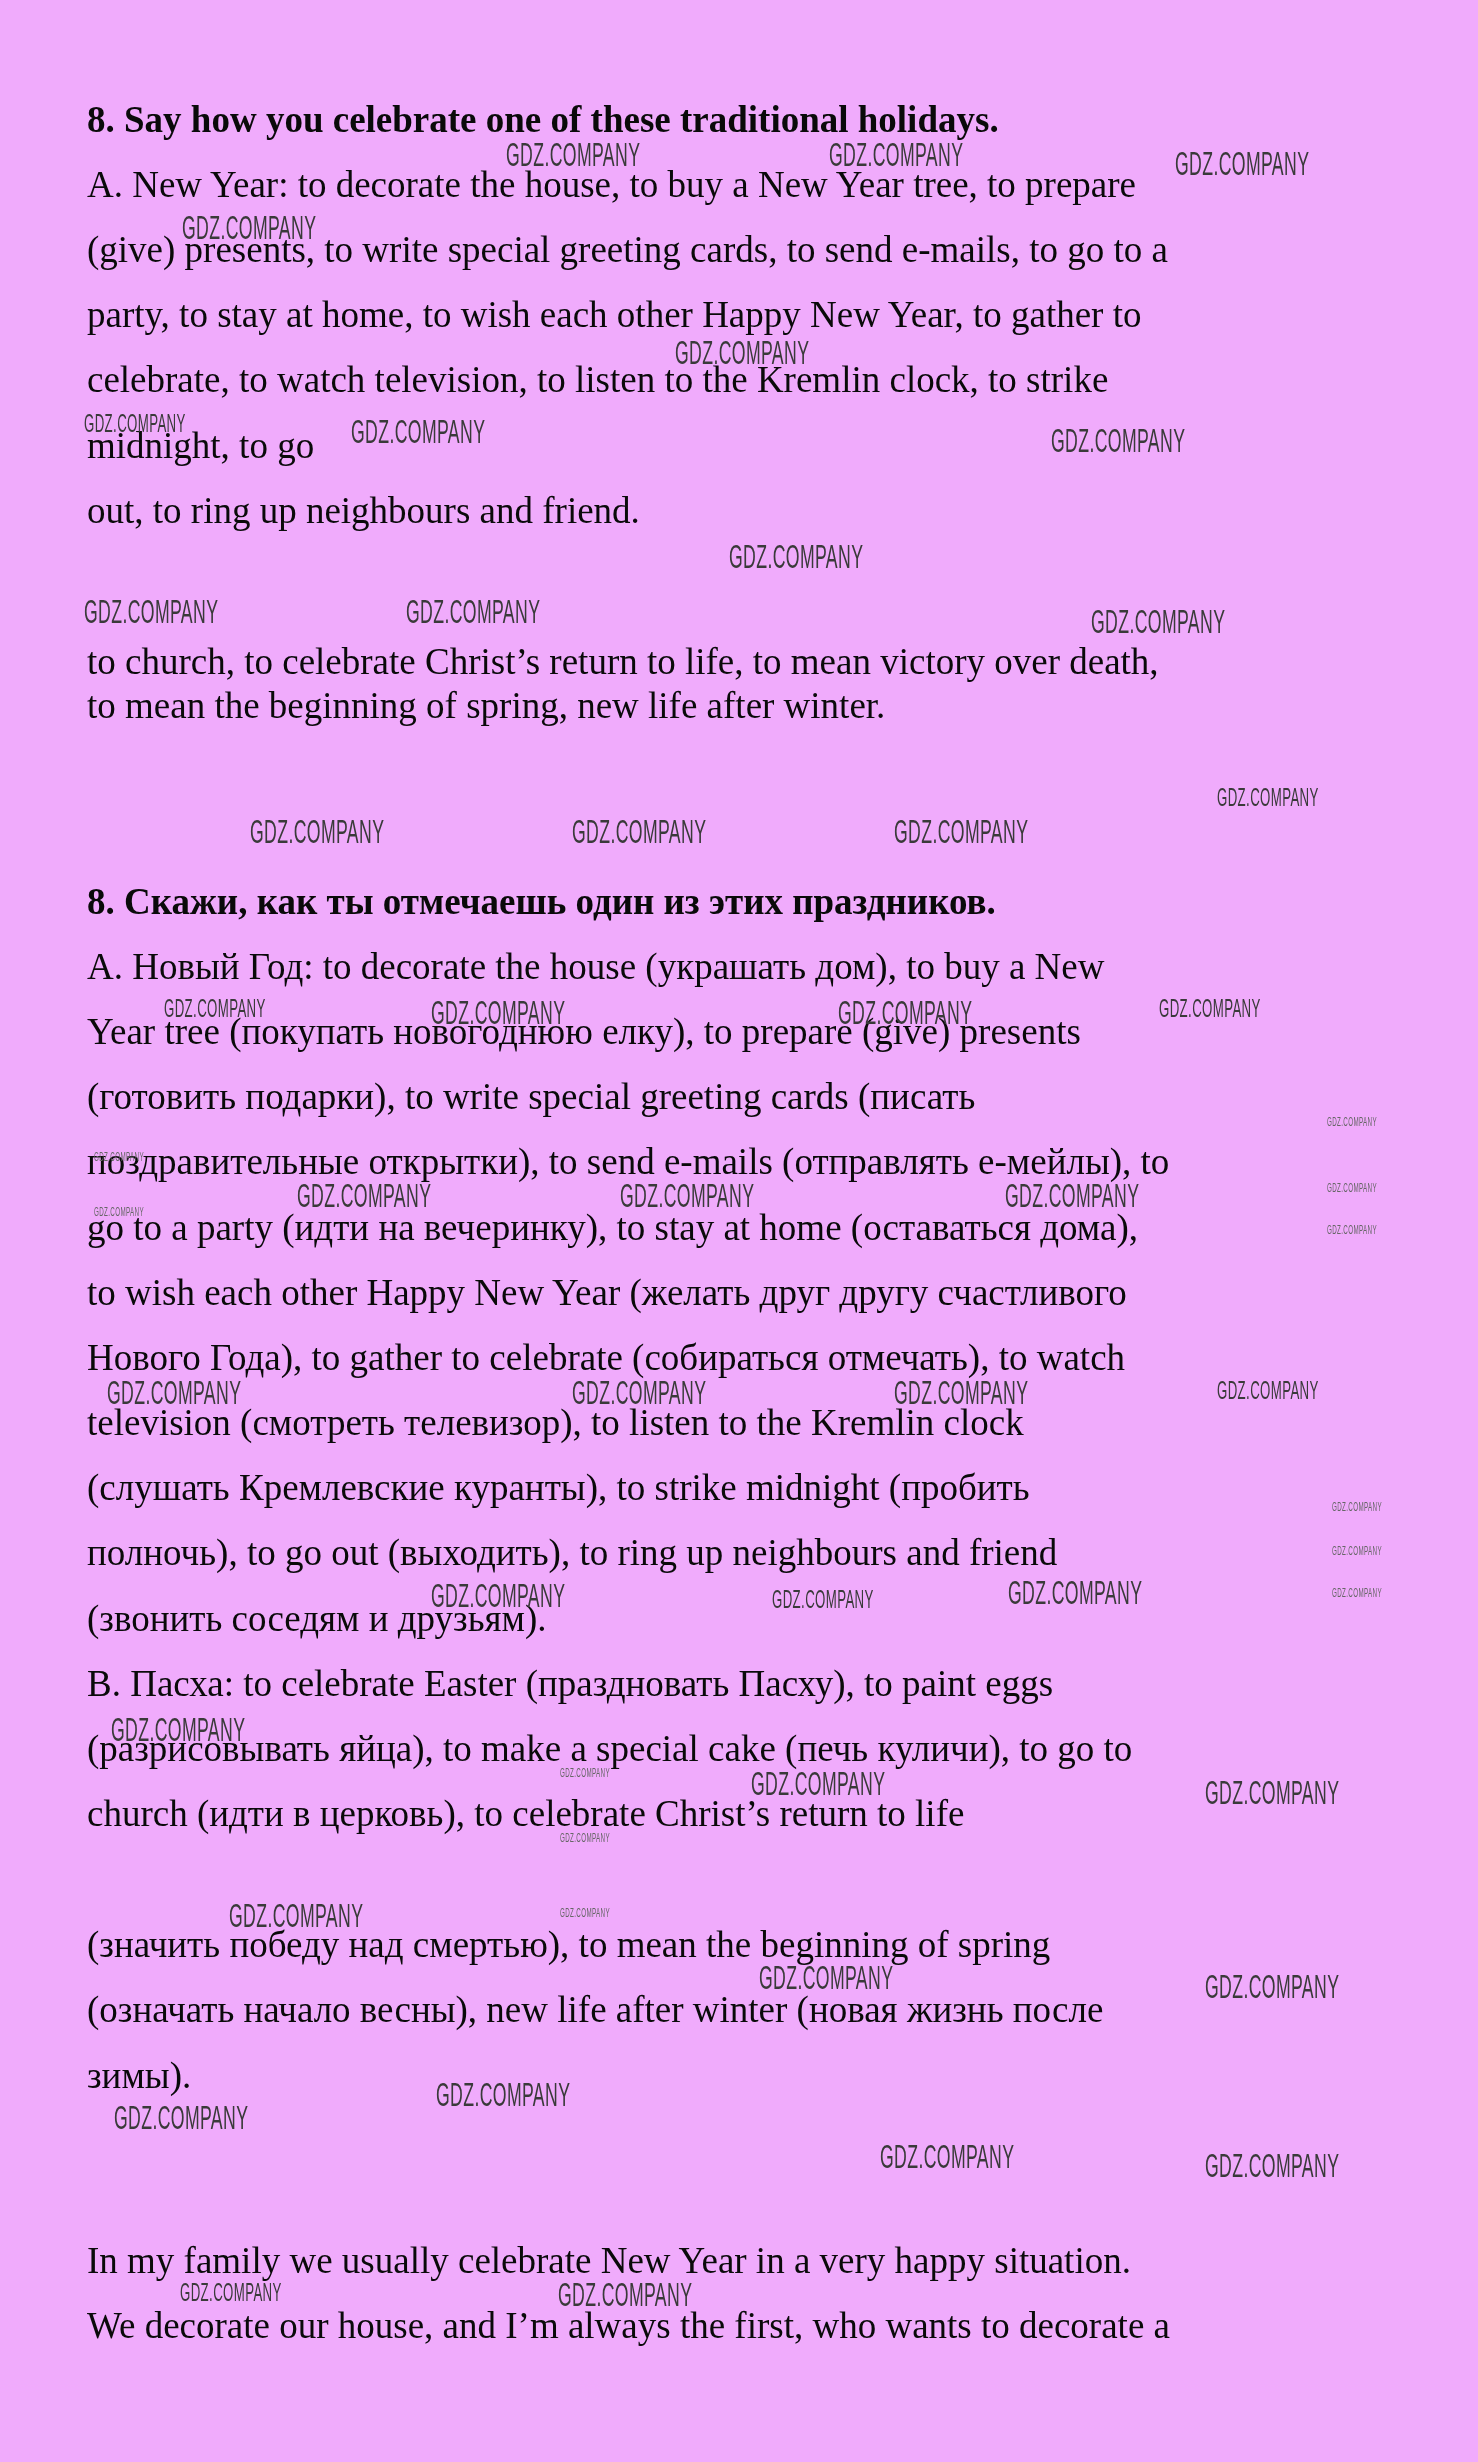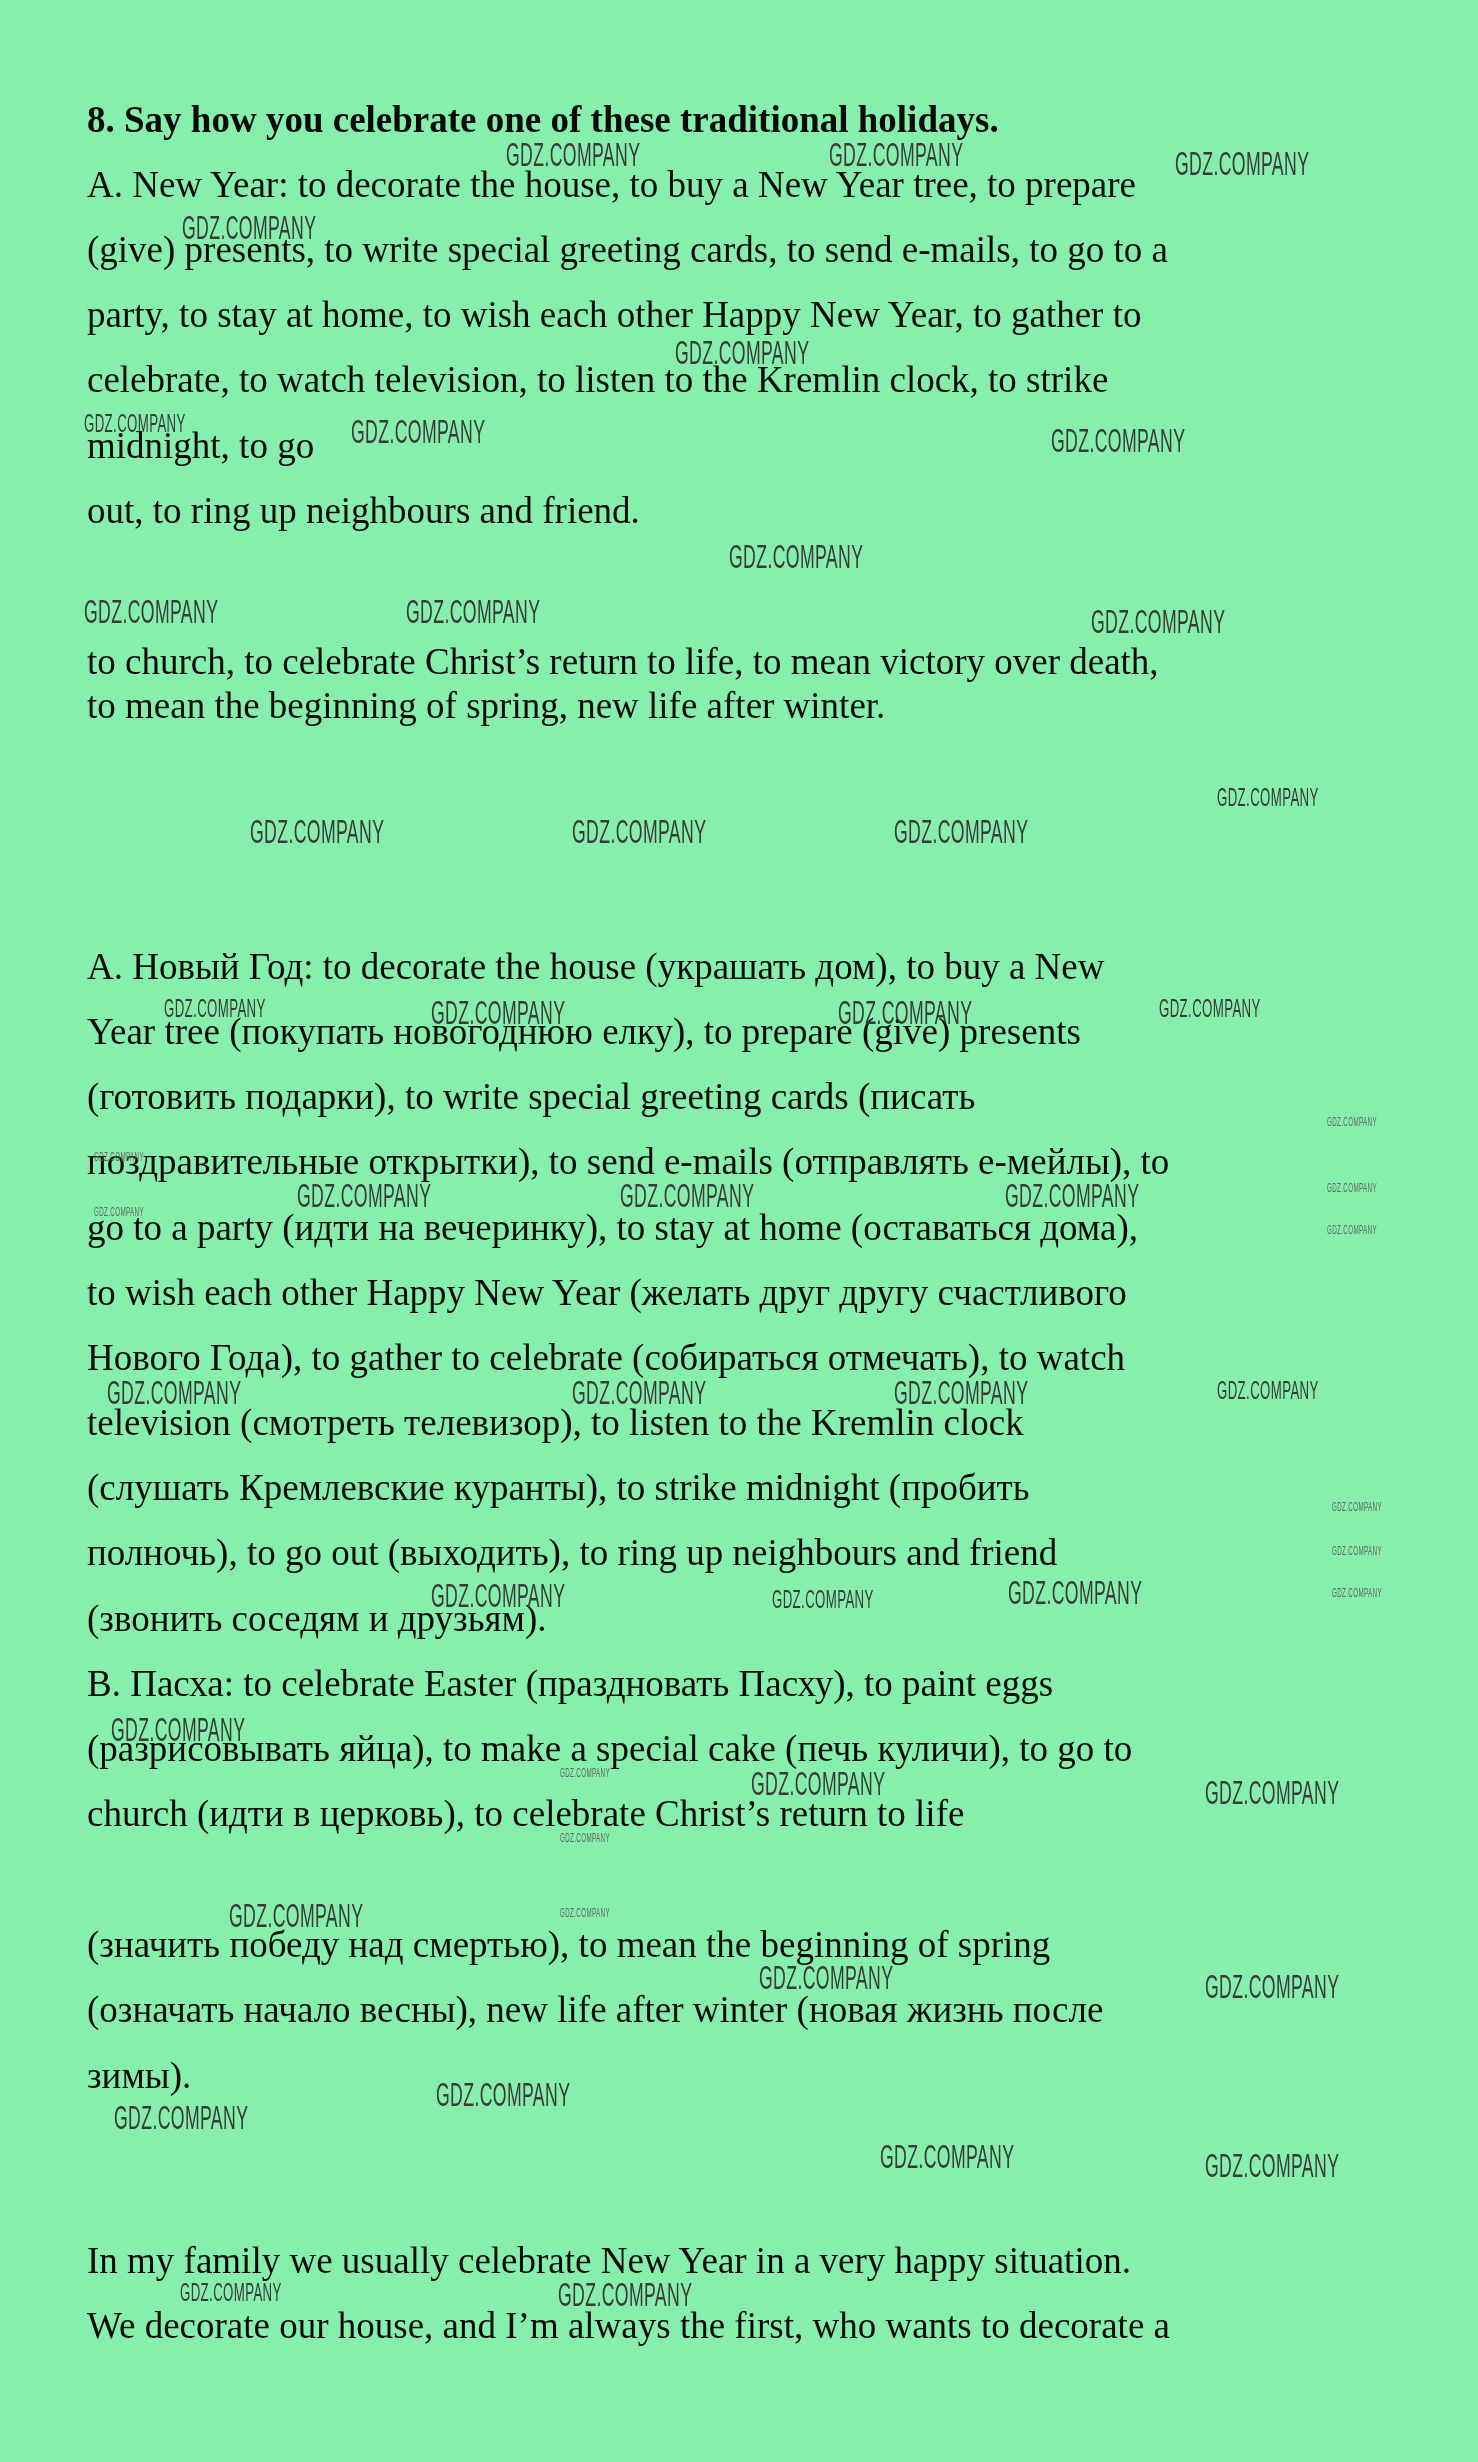--- a/index.html
+++ b/index.html
@@ -1,17 +1,17 @@
 <!DOCTYPE html>
 <html style="font-size:12px"><head>
 <meta charset="utf-8">
 <style>
   html, body { margin:0; padding:0; background:#ffffff; }
   body { width:1479px; height:2462px; position:relative; overflow:hidden; }
-  #page { position:absolute; left:0; top:0; width:1479px; height:2462px; background:#86efac; }
+  #page { position:absolute; left:0; top:0; width:1479px; height:2462px; background:#f0abfc; }
   .line {
     position:absolute; left:87px; white-space:nowrap;
     font-family:"Liberation Serif", serif; font-size:37px; line-height:45px;
     color:#0a0a0a;
   }
   .line.bold { font-weight:bold; }
   .wm {
     position:absolute; white-space:nowrap;
     font-family:"Liberation Sans", sans-serif; font-weight:normal;
     color:#3a3a3a; transform-origin:0 0; transform:scaleX(0.52);
@@ -29,20 +29,21 @@
   <div class="line bold" style="top:97px">8. Say how you celebrate one of these traditional holidays.</div>
   <div class="line" style="top:162px">A. New Year: to decorate the house, to buy a New Year tree, to prepare</div>
   <div class="line" style="top:227px">(give) presents, to write special greeting cards, to send e-mails, to go to a</div>
   <div class="line" style="top:292px">party, to stay at home, to wish each other Happy New Year, to gather to</div>
   <div class="line" style="top:357px">celebrate, to watch television, to listen to the Kremlin clock, to strike</div>
   <div class="line" style="top:423px">midnight, to go</div>
   <div class="line" style="top:488px">out, to ring up neighbours and friend.</div>
   <div class="line" style="top:639px">to church, to celebrate Christ’s return to life, to mean victory over death,</div>
   <div class="line" style="top:683px">to mean the beginning of spring, new life after winter.</div>
 
+  <div class="line bold" style="top:879px">8. Скажи, как ты отмечаешь один из этих праздников.</div>
   <div class="line" style="top:1009px">Year tree (покупать новогоднюю елку), to prepare (give) presents</div>
   <div class="line" style="top:944px">A. Новый Год: to decorate the house (украшать дом), to buy a New</div>
   <div class="line" style="top:1074px">(готовить подарки), to write special greeting cards (писать</div>
   <div class="line" style="top:1139px">поздравительные открытки), to send e-mails (отправлять е-мейлы), to</div>
   <div class="line" style="top:1205px">go to a party (идти на вечеринку), to stay at home (оставаться дома),</div>
   <div class="line" style="top:1270px">to wish each other Happy New Year (желать друг другу счастливого</div>
   <div class="line" style="top:1335px">Нового Года), to gather to celebrate (собираться отмечать), to watch</div>
   <div class="line" style="top:1400px">television (смотреть телевизор), to listen to the Kremlin clock</div>
   <div class="line" style="top:1465px">(слушать Кремлевские куранты), to strike midnight (пробить</div>
   <div class="line" style="top:1530px">полночь), to go out (выходить), to ring up neighbours and friend</div>

